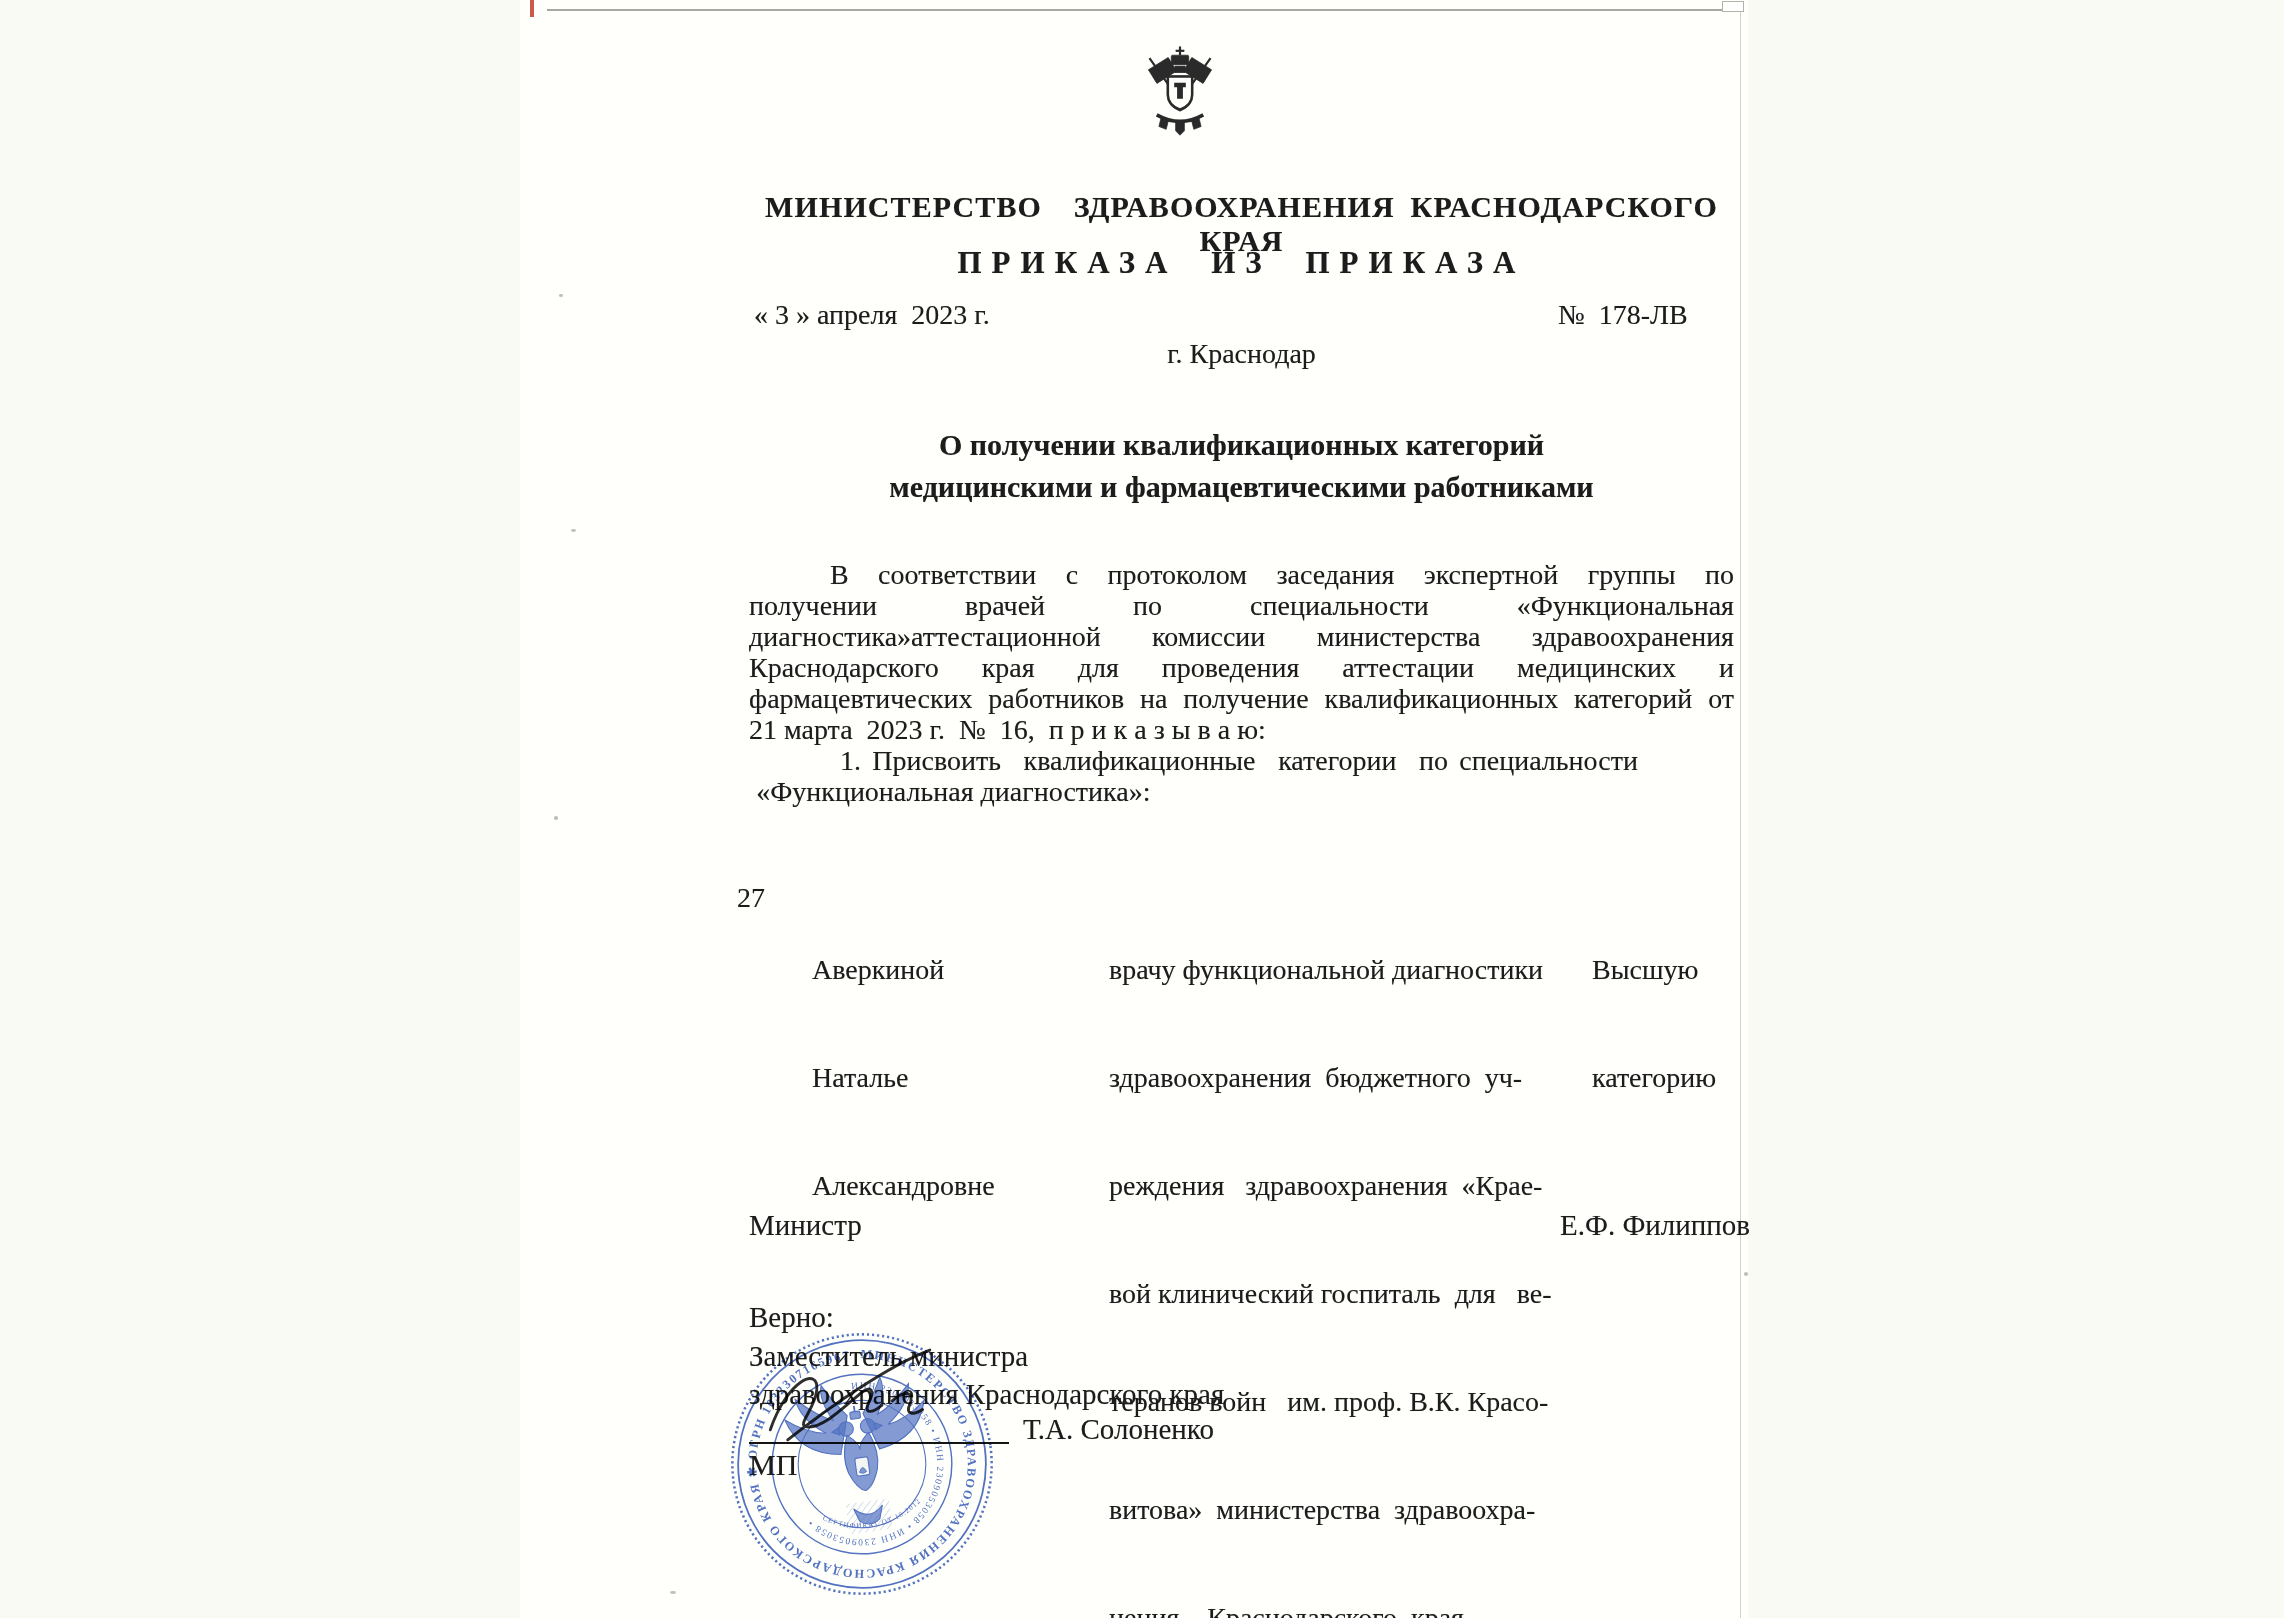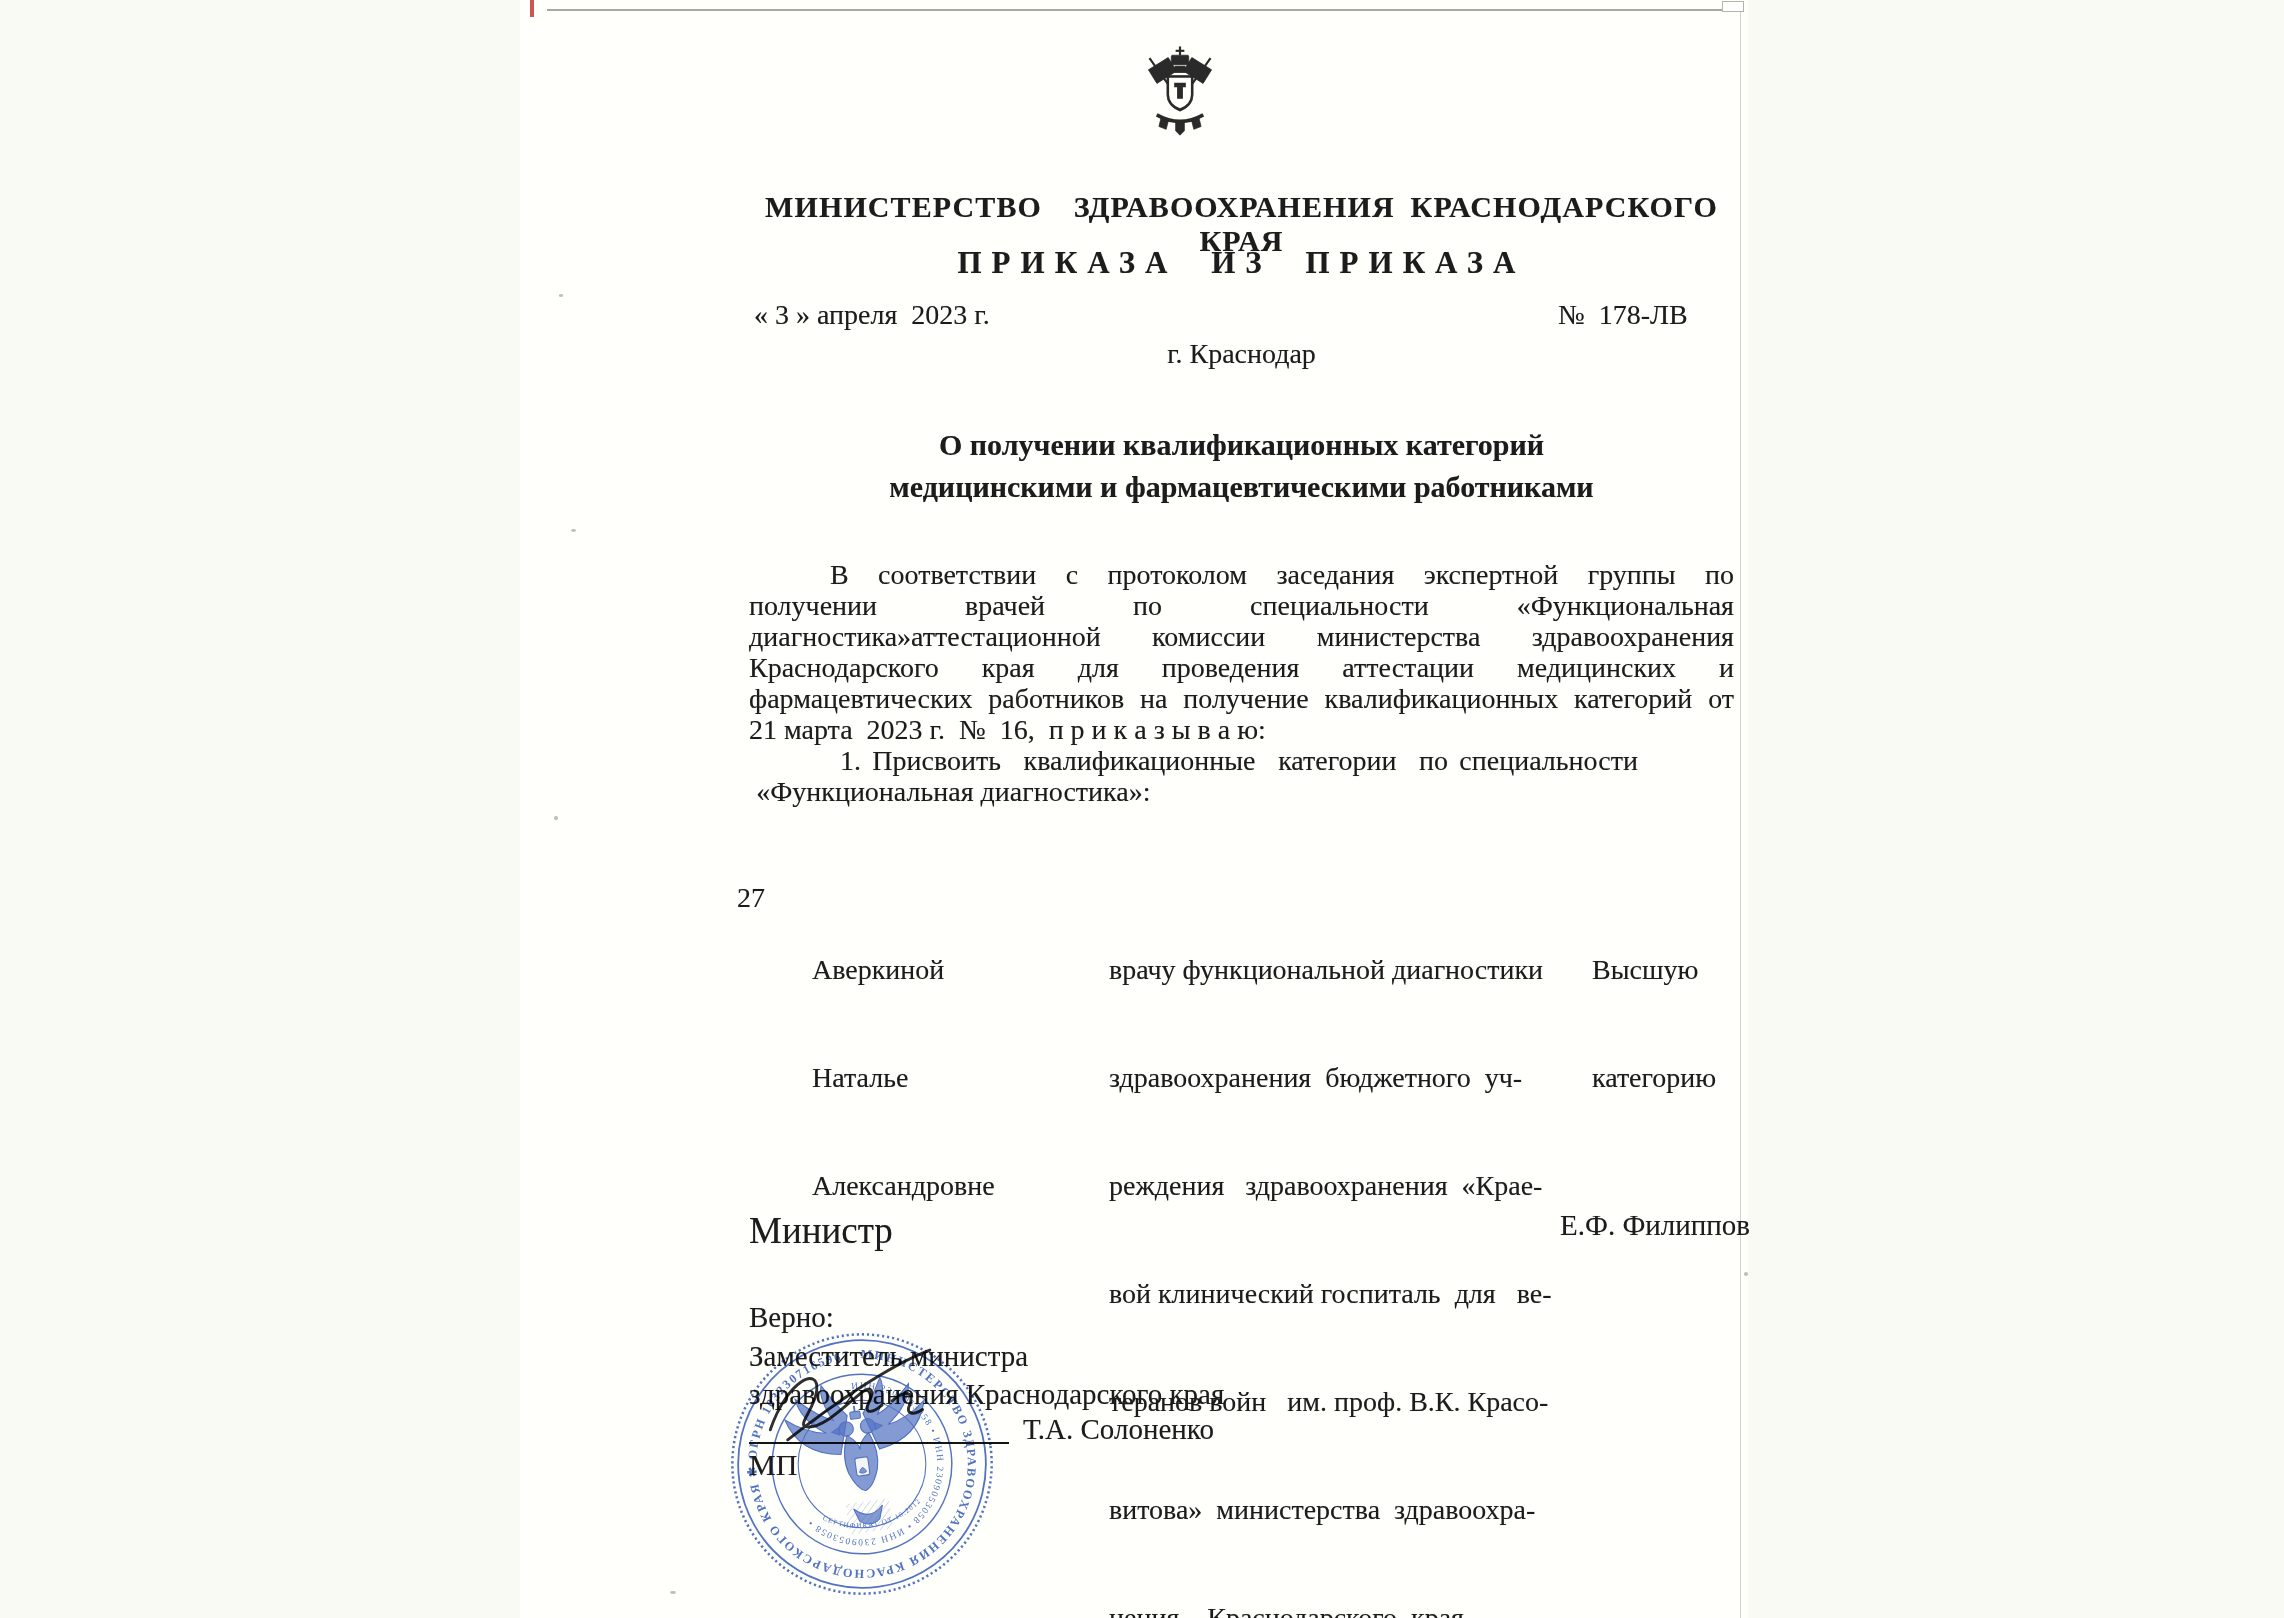--- a/index.html
+++ b/index.html
@@ -107,21 +107,21 @@
     <div>вой клинический госпиталь  для   ве-</div>
     <div>теранов войн   им. проф. В.К. Красо-</div>
     <div>витова»  министерства  здравоохра-</div>
     <div>нения    Краснодарского  края</div>
   </div>
   <div class="t cell" style="left:1592px;top:880px;width:159px;">
     <div>Высшую</div>
     <div>категорию</div>
   </div>
 
-  <div class="t" style="left:749px;top:1209px;font-size:37px;">Министр</div>
+  <div class="t" style="left:749px;top:1209px;font-size:29px;">Министр</div>
   <div class="t" style="left:1560px;top:1209px;font-size:29px;">Е.Ф. Филиппов</div>
 
   <div class="t z4" style="left:749px;top:1301px;font-size:29px;">Верно:</div>
   <div class="t z4" style="left:749px;top:1340px;font-size:29px;">Заместитель министра</div>
   <div class="t z4" style="left:749px;top:1378px;font-size:29px;">здравоохранения Краснодарского края</div>
   <div class="sig-line z4"></div>
   <div class="t z4" style="left:1023px;top:1413px;font-size:29px;">Т.А. Солоненко</div>
   <div class="t" style="left:749px;top:1448px;font-size:30px;z-index:7;">МП</div>
 
   <div class="seal-wrap">

